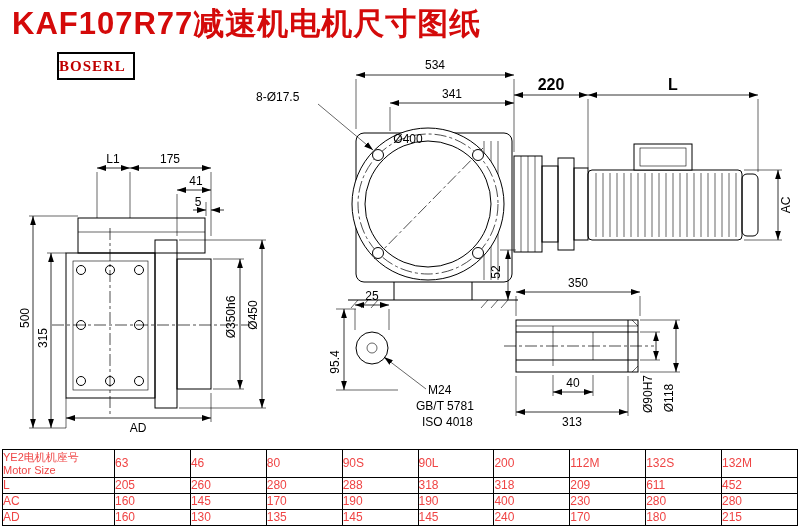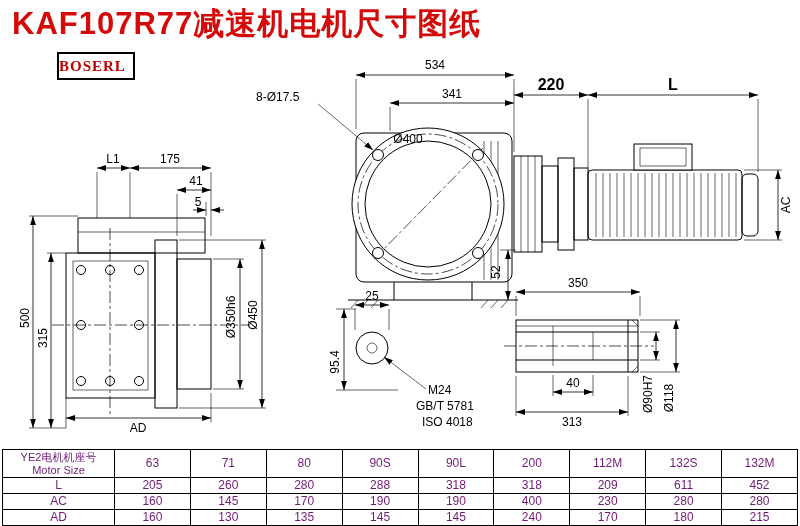--- a/index.html
+++ b/index.html
@@ -31,22 +31,22 @@
     font-size:12px; fill:#000;
     font-family:"Liberation Sans","DejaVu Sans",sans-serif;
   }
   text.big { font-size:16px; font-weight:bold; }
   
   table.spec {
     position:absolute; left:2px; top:449px; width:796px;
     border-collapse:collapse; table-layout:fixed; background:#fff;
   }
   .spec th, .spec td {
-    border:1px solid #000; text-align:center; vertical-align:middle;
-    font-size:12px; font-weight:normal; color:#701a75; padding:0; height:16px; line-height:15px;
+    border:1px solid #000; text-align:left; vertical-align:middle;
+    font-size:12px; font-weight:normal; color:#ef4444; padding:0; height:16px; line-height:15px;
   }
   .spec tr.hdr th { height:28px; }
   .spec .label-cell div { font-size:11px; line-height:13px; }
 </style>
 </head>
 <body>
 
 <div class="title">KAF107R77减速机电机尺寸图纸</div>
 
 <div class="logo">
@@ -283,21 +283,21 @@
       <col>
       <col>
   </colgroup>
   <tbody>
     <tr class="hdr">
       <th class="label-cell">
         <div>YE2电机机座号</div>
         <div>Motor Size</div>
       </th>
       <th>63</th>
-      <th>71</th>
+      <th>46</th>
       <th>80</th>
       <th>90S</th>
       <th>90L</th>
       <th>200</th>
       <th>112M</th>
       <th>132S</th>
       <th>132M</th>
     </tr>
     <tr>
       <td>L</td>

